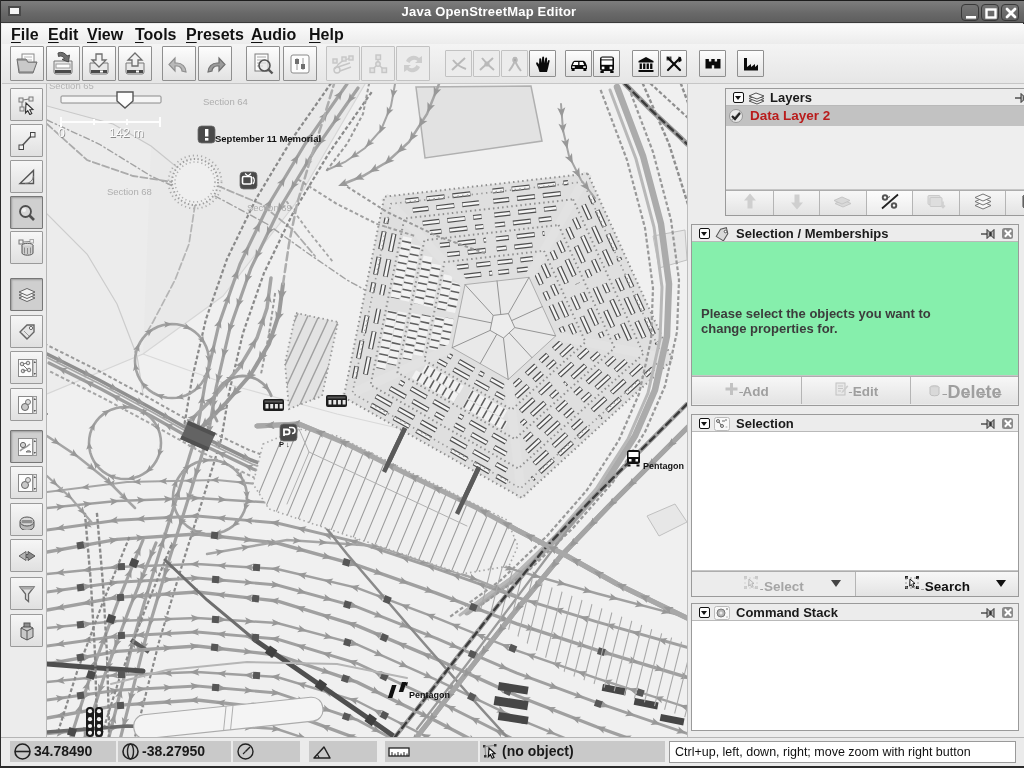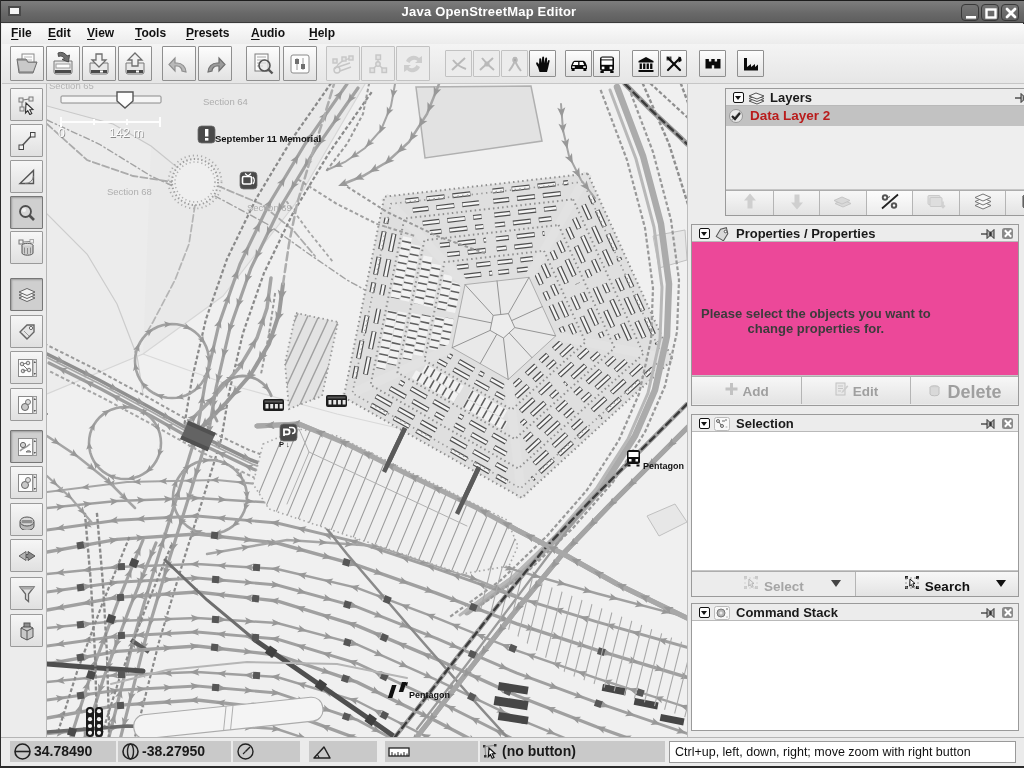--- a/index.html
+++ b/index.html
@@ -12,21 +12,21 @@
   border-bottom:1px solid #3a3a3a; }
 #titlebar .ticon { position:absolute; left:7px; top:5px; width:13px; height:10px;
   background:#f4f4f4; border:2px solid #4a4a4a; }
 #titlebar .ttext { position:absolute; left:0; right:48px; top:3px; text-align:center;
   color:#fff; font-size:13px; font-weight:bold; letter-spacing:0.2px; }
 .wbtn { position:absolute; top:3px; width:18px; height:17px; border:1.5px solid #383838;
   border-radius:4px; background:linear-gradient(#757575,#616161); }
 .wbtn svg { position:absolute; left:0; top:0; }
 
 #menubar { position:absolute; left:1px; top:24px; width:1022px; height:20px;
-  background:linear-gradient(#fbfbfb,#ececec); font-size:12px; font-weight:bold; color:#111; }
+  background:linear-gradient(#fbfbfb,#ececec); font-size:16px; font-weight:bold; color:#111; }
 #menubar span { position:absolute; top:2px; }
 #menubar u { text-decoration-thickness:1px; text-underline-offset:2px; }
 
 #toolbar { position:absolute; left:1px; top:44px; width:1022px; height:40px;
   background:linear-gradient(#f4f4f4,#e6e6e6); border-bottom:1px solid #c6c6c6; }
 .tbtn { position:absolute; top:2px; width:34px; height:35px;
   border:1px solid #8f8f8f; background:linear-gradient(#fdfdfd,#e2e2e2);
   border-radius:1px; }
 .tbtn.sm { top:6px; width:27px; height:27px; }
 .tbtn.dis { border-color:#c2c2c2; background:#ececec; }
@@ -55,21 +55,21 @@
 .phead .hicon { position:absolute; left:22px; top:2px; }
 .phead .pin { position:absolute; right:22px; top:3px; }
 .phead .pclose { position:absolute; right:5px; top:3px; width:11px; height:11px;
   background:#8a8a8a; border-radius:2.5px; }
 .pclose:before, .pclose:after { content:""; position:absolute; left:4.6px; top:1px;
   width:2px; height:9px; background:#fff; transform:rotate(45deg); }
 .pclose:after { transform:rotate(-45deg); }
 .btnrow { position:relative; border-top:1px solid #adadad; background:#ececec; }
 .gbtn { position:absolute; top:0; height:100%; border-left:1px solid #b5b5b5;
   background:linear-gradient(#f7f7f7,#e3e3e3); color:#9f9f9f; font-weight:bold;
-  text-align:center; }
+  text-align:center;text-decoration:underline; }
 .gbtn.first { border-left:none; }
 
 #statusbar { position:absolute; left:0; top:737px; width:1024px; height:31px;
   background:#ebebeb; border-top:1px solid #b5b5b5; border-bottom:2px solid #2a2a2a; }
 .seg { position:absolute; top:3px; height:21px; background:#c9c9c9; }
 .seg .txt { position:absolute; top:2px; font-size:14px; font-weight:bold; color:#1a1a1a; }
 #helpbox { position:absolute; top:3px; left:668px; width:347px; height:22px; background:#fff;
   border:1px solid #9a9a9a; font-size:12.5px; color:#111; padding:3px 0 0 5px; }
 </style></head>
 <body>
@@ -1640,30 +1640,30 @@
             </div>
           </div>
 </div>
 <div class="panel" style="top:140px;height:182px;">
  <div class="phead">
             <div class="collapse"></div>
             <span class="hicon"><svg width="16" height="14" viewBox="0 0 16 14">
                 <path d="M2,8 L8,2 h6 v6 l-6,6 z" fill="#d9d9d9" stroke="#555" transform="rotate(-14 8 8)"></path>
                 <circle cx="11.5" cy="4.5" r="1.3" fill="#fff" stroke="#555"></circle>
               </svg></span>
-            <span class="ptitle">Properties / Properties</span>
+            <span class="ptitle">Selection / Memberships</span>
             <span class="pin"><svg width="16" height="12" viewBox="0 0 16 12">
                 <path d="M1,6 h6" stroke="#777" stroke-width="2"></path>
                 <path d="M7,1.5 L10,4.5 v3 L7,10.5 Z" fill="#b5b5b5" stroke="#333"></path>
                 <path d="M14,1.5 L11,4.5 v3 l3,3 Z" fill="#b5b5b5" stroke="#333"></path>
                 <rect x="9.6" y="3.6" width="1.8" height="4.8" fill="#333"></rect>
               </svg></span>
             <div class="pclose"></div>
           </div>
- <div style="position:relative;height:134px;background:#ec4899;border-bottom:1px solid #c6c6c6;text-align:center;">
+ <div style="position:relative;height:134px;background:#86efac;border-bottom:1px solid #c6c6c6;">
    <div style="position:absolute;left:9px;top:64px;font-size:13px;font-weight:bold;color:#3c3c3c;line-height:15px;">Please select the objects you want to<br>change properties for.</div>
  </div>
  <div class="btnrow" style="height:28px;">
    <div class="gbtn first" style="left:0;width:109px;"><span style="position:relative;top:5px;font-size:13.5px;"><svg width="15" height="14" viewBox="0 0 15 14">
                   <path d="M6,1 h3 v4.5 h4.5 v3 H9 V13 H6 V8.5 H1.5 v-3 H6 Z" fill="#c2c2c2"></path>
                 </svg> Add</span></div>
    <div class="gbtn" style="left:109px;width:109px;"><span style="position:relative;top:5px;font-size:13.5px;"><svg width="15" height="14" viewBox="0 0 15 14">
                   <rect x="2" y="1" width="9" height="12" fill="#e8e8e8" stroke="#c2c2c2"></rect>
                   <path d="M4,4 h5 M4,6.5 h5 M4,9 h3" stroke="#c6c6c6"></path>
                   <path d="M13.5,3 l-6,7 l-1.5,3 l3,-1.5 l6,-7 z" fill="#cdcdcd" transform="scale(0.8) translate(3,1)"></path>
@@ -1784,16 +1784,16 @@
  <div class="seg" style="left:479px;width:185px;">
         <svg width="20" height="20" viewBox="0 0 20 20" style="position:absolute;left:2px;top:1px">
           <g fill="#333">
             <rect x="1" y="3" width="2.5" height="2.5"></rect>
             <rect x="12" y="2" width="2.5" height="2.5"></rect>
             <rect x="2" y="13" width="2.5" height="2.5"></rect>
           </g>
           <path d="M3,4.5 L12,3.5 M3,4.5 L3.5,13" stroke="#888" fill="none"></path>
           <path d="M7,6 l6,5.5 l-2.8,0.3 l1.8,3.6 l-1.8,0.9 l-1.8,-3.7 l-2,2 Z" fill="#fff" stroke="#111" stroke-width="1.2"></path>
         </svg>
-        <span class="txt" style="left:22px">(no button)</span>
+        <span class="txt" style="left:22px">(no object)</span>
       </div>
  <div id="helpbox">Ctrl+up, left, down, right; move zoom with right button</div>
 </div>
 </div>
 </body></html>

